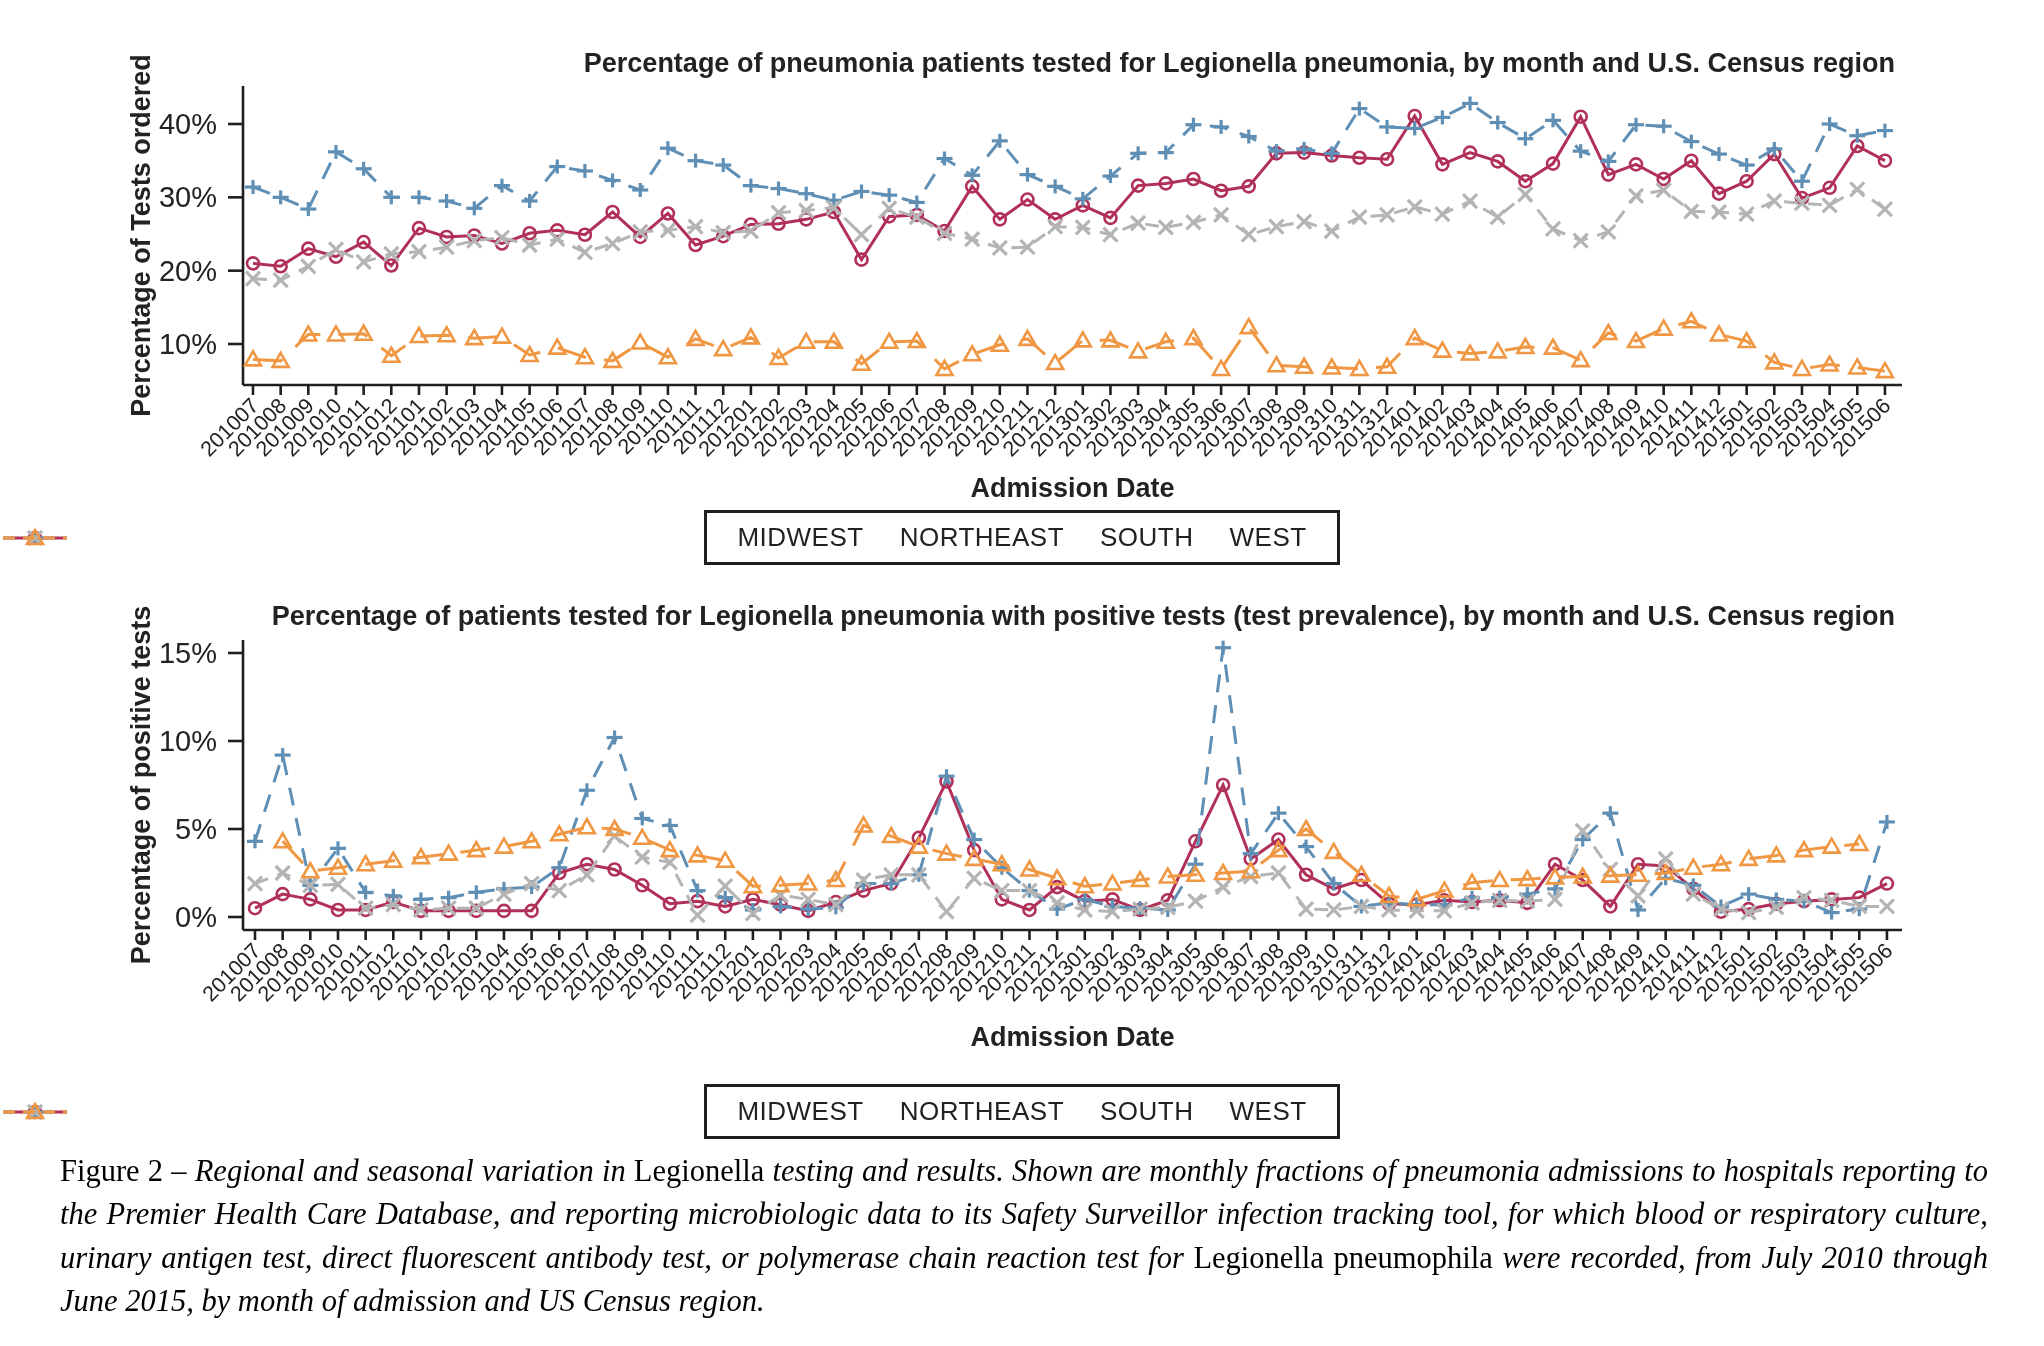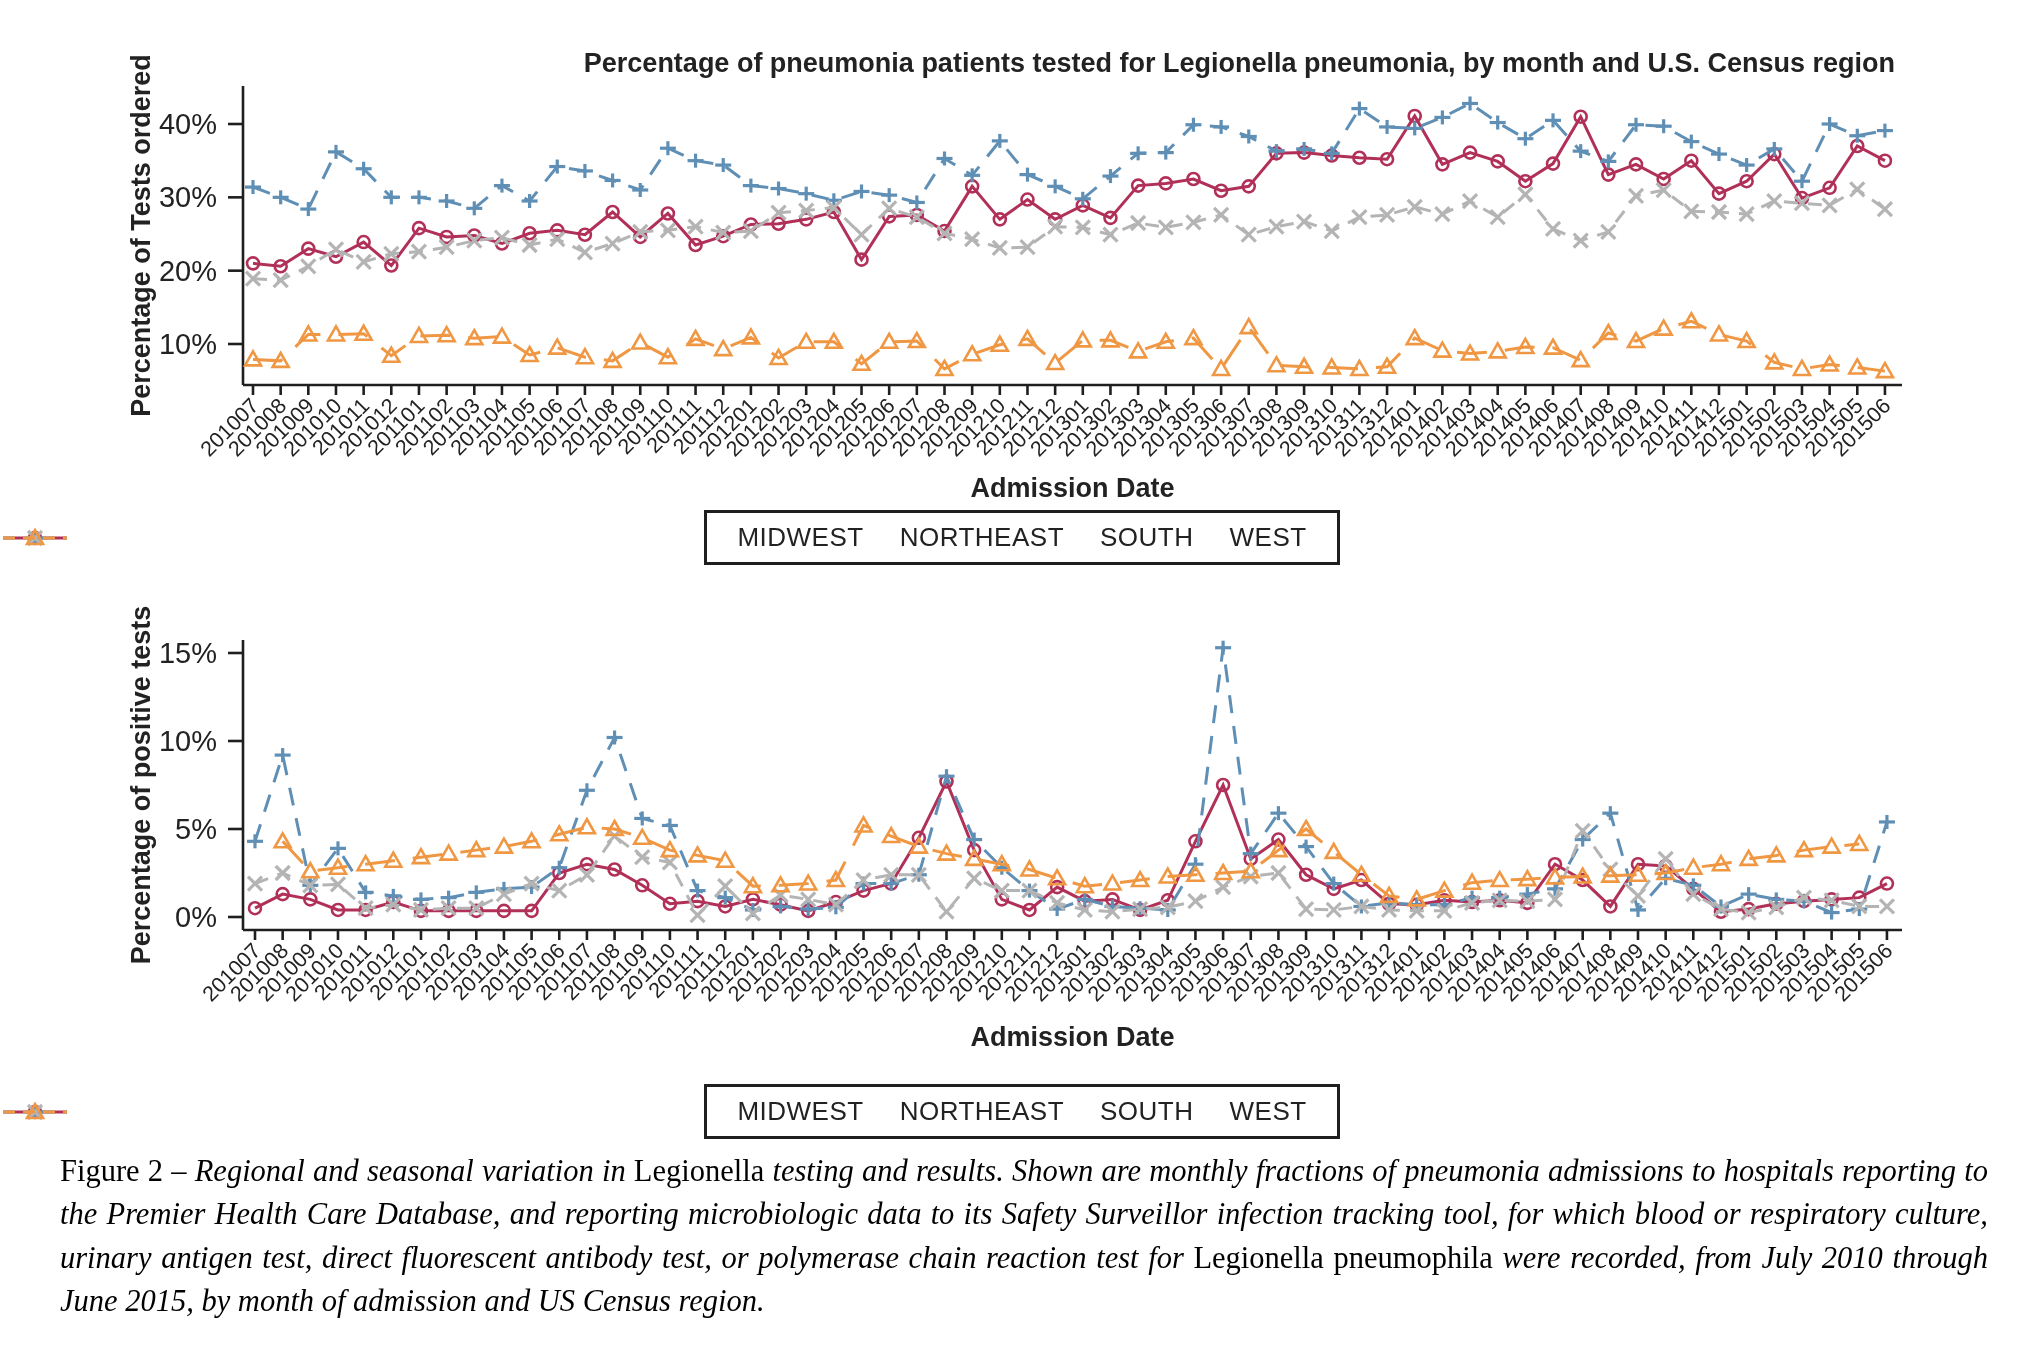--- a/index.html
+++ b/index.html
@@ -563,20 +563,21 @@
         </div>
         <div class="legend-item">
           <svg width="70" height="24">
             <line x1="3" y1="12" x2="67" y2="12" stroke="#f09743" stroke-width="3" stroke-dasharray="12 8"></line>
             <path stroke="#f09743" stroke-width="2.6" fill="none" d="M 35 4 L 43 18 L 27 18 Z"></path>
           </svg>
           <span class="legend-label">WEST</span>
         </div>
       </div></div>
 
+  <div class="chart-title" id="title-bottom">Percentage of patients tested for Legionella pneumonia with positive tests (test prevalence), by month and U.S. Census region</div>
   <svg id="svg-bottom" viewBox="0 600 2044 560">
       <line stroke="#1f1f1f" stroke-width="2.6" x1="243" y1="640" x2="243" y2="930"></line>
       <line stroke="#1f1f1f" stroke-width="2.6" x1="243" y1="930" x2="1902" y2="930"></line>
       <line stroke="#1f1f1f" stroke-width="2.6" x1="228" y1="917" x2="243" y2="917"></line>
       <text x="217" y="927" text-anchor="end" font-size="29" fill="#222">0%</text>
       <line stroke="#1f1f1f" stroke-width="2.6" x1="228" y1="829" x2="243" y2="829"></line>
       <text x="217" y="839" text-anchor="end" font-size="29" fill="#222">5%</text>
       <line stroke="#1f1f1f" stroke-width="2.6" x1="228" y1="741" x2="243" y2="741"></line>
       <text x="217" y="751" text-anchor="end" font-size="29" fill="#222">10%</text>
       <line stroke="#1f1f1f" stroke-width="2.6" x1="228" y1="653" x2="243" y2="653"></line>

